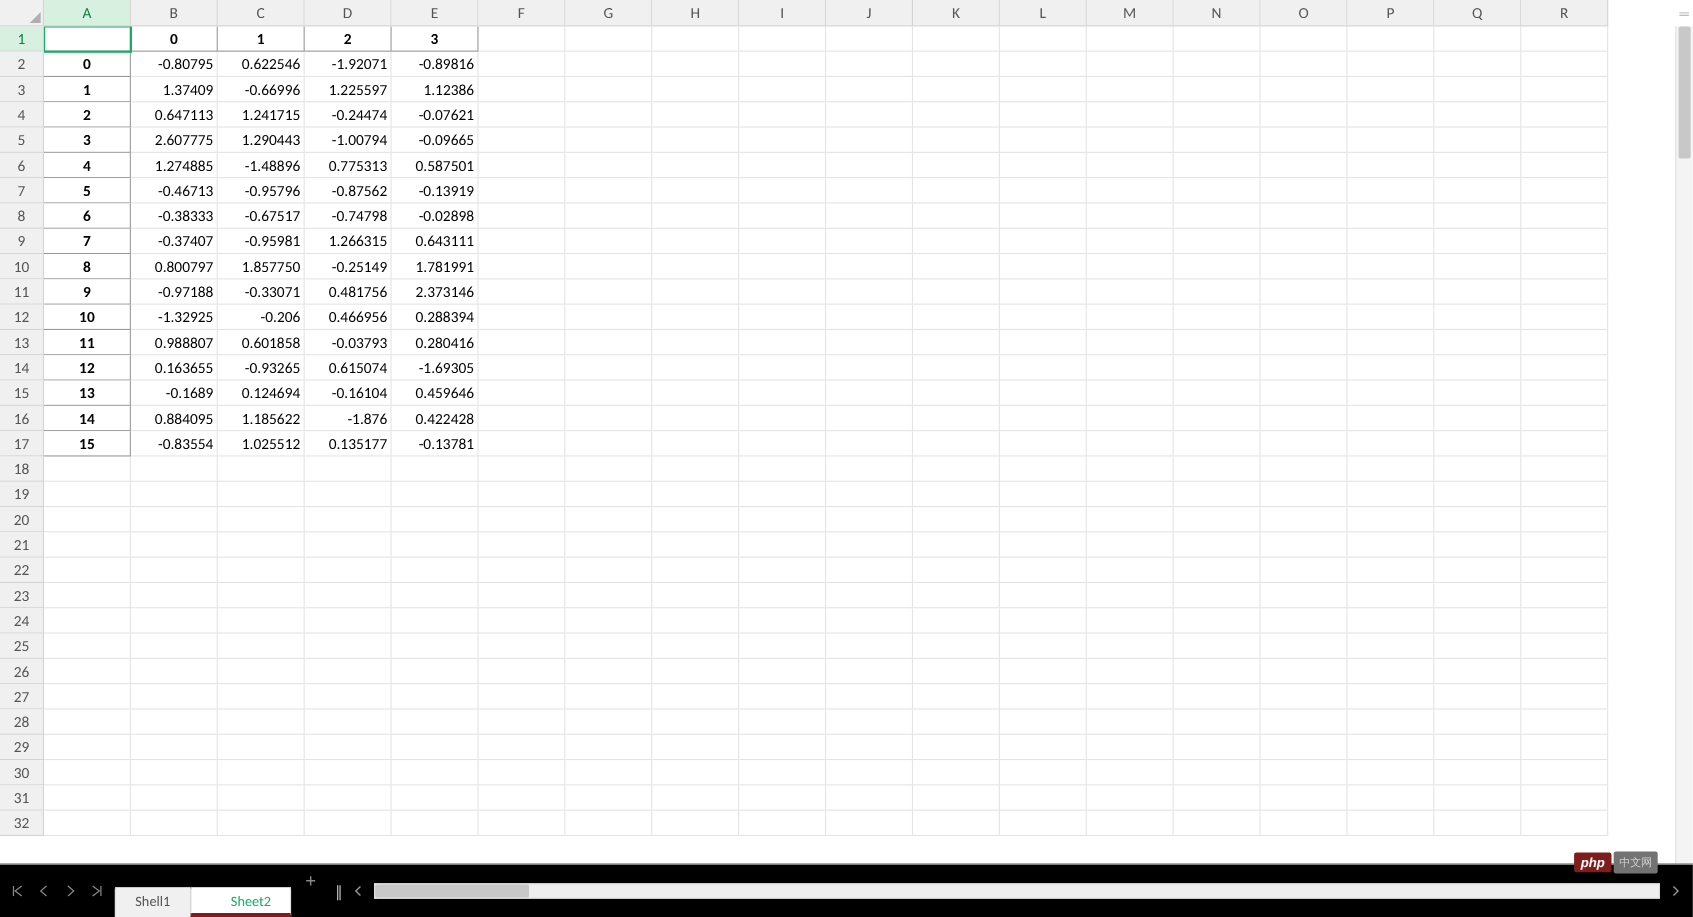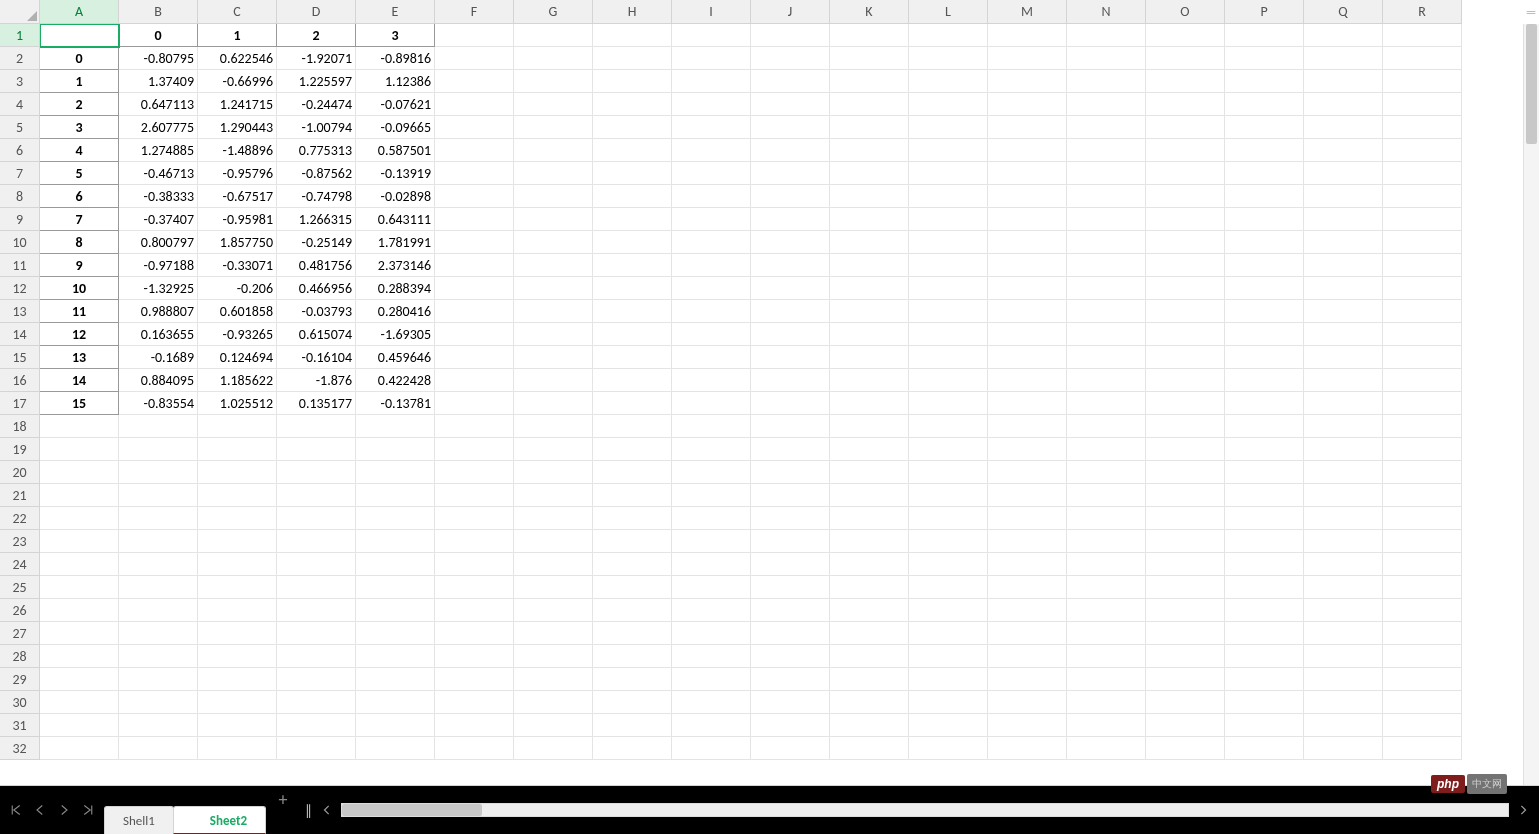--- a/index.html
+++ b/index.html
@@ -144,22 +144,22 @@
       color: #555;
       cursor: pointer;
       margin-right: -1px;
       border-radius: 3px 3px 0 0;
       height: 28px;
       line-height: 16px;
     }
     .sheet-tab.active {
       background: #ffffff;
       color: #1aab65;
-      font-weight: bold;
-      border-bottom: 1px solid #7f1d1d;
+      font-weight: normal;
+      border-bottom: 4px solid #7f1d1d;
       position: relative;
       z-index: 2;
       padding-left: 36px;
     }
     .add-sheet-btn {
       width: 28px; height: 28px;
       display: flex; align-items: center; justify-content: center;
       color: #888;
       cursor: pointer;
       margin-left: 4px;

